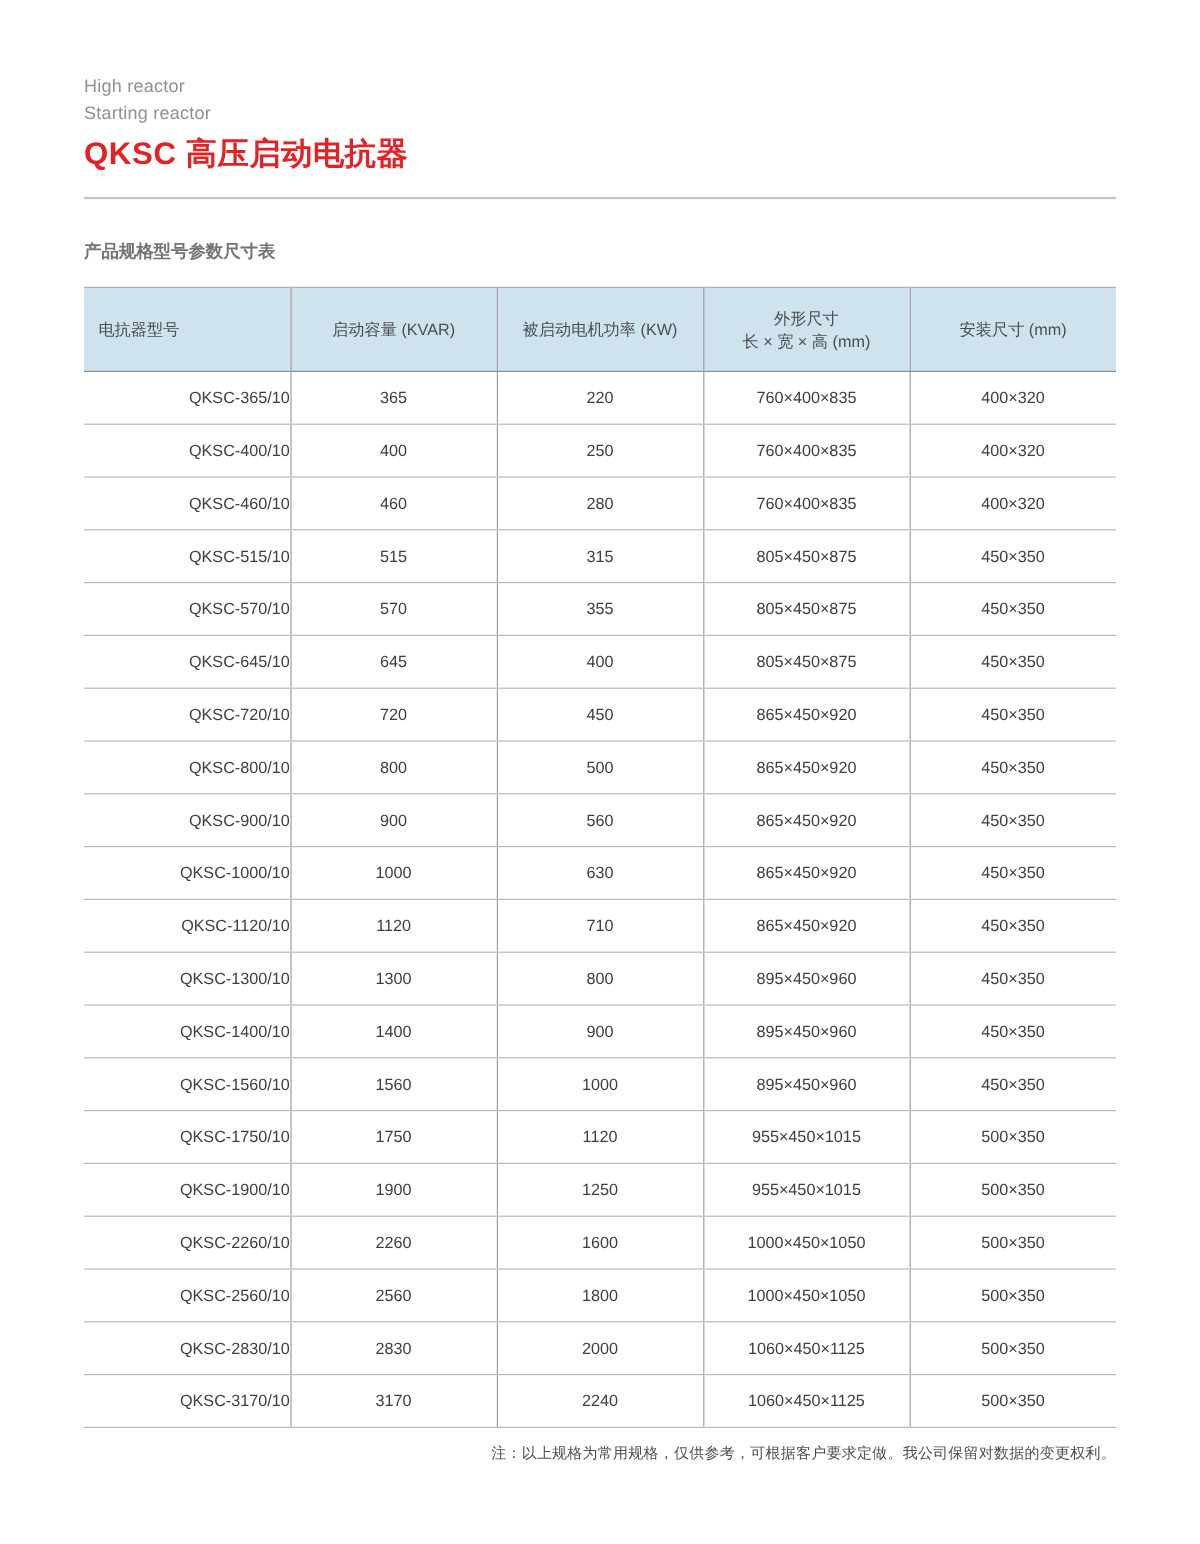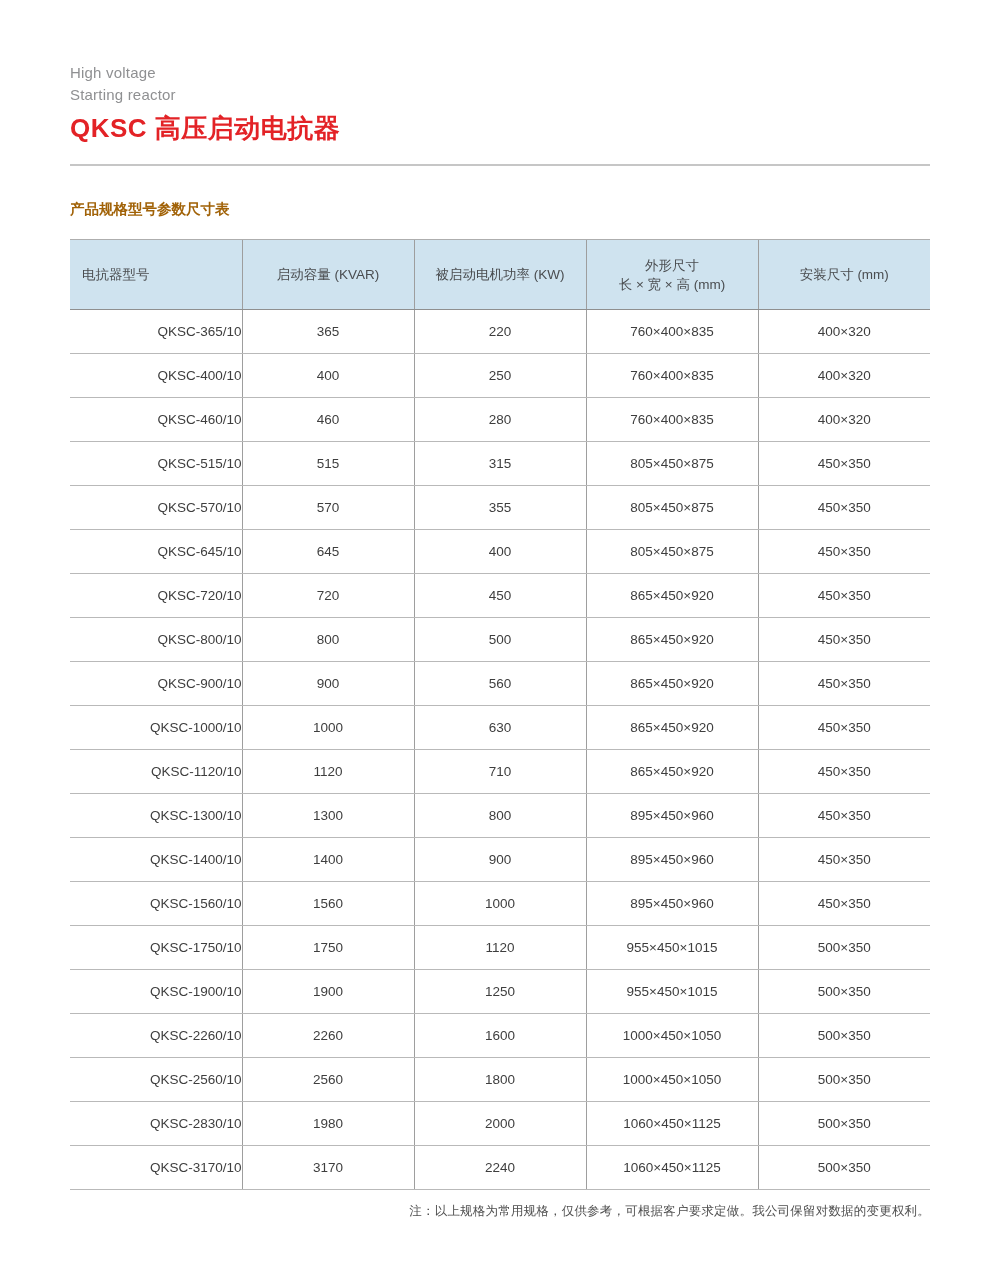--- a/index.html
+++ b/index.html
@@ -32,21 +32,21 @@
   .divider {
     margin-top: 21px;
     border: none;
     border-top: 2px solid #c6c6c6;
     height: 0;
   }
   .section-title {
     margin-top: 34px;
     font-size: 14.5px;
     font-weight: bold;
-    color: #a16207;
+    color: #737373;
   }
   table.spec-table {
     margin-top: 20px;
     width: 100%;
     border-collapse: collapse;
     table-layout: fixed;
   }
   table.spec-table col { width: 20%; }
   table.spec-table thead th {
     background: #cfe3ef;
@@ -89,21 +89,21 @@
     text-align: right;
   }
 </style>
 </head>
 <body>
 
 <div class="page">
   <div class="content">
 
     <div class="eyebrow">
-      <div>High voltage</div>
+      <div>High reactor</div>
       <div>Starting reactor</div>
     </div>
 
     <h1 class="page-title">QKSC 高压启动电抗器</h1>
 
     <hr class="divider">
 
     <h2 class="section-title">产品规格型号参数尺寸表</h2>
 
     <table class="spec-table">
@@ -245,21 +245,21 @@
           </tr>
           <tr>
             <td>QKSC-2560/10</td>
             <td>2560</td>
             <td>1800</td>
             <td>1000×450×1050</td>
             <td>500×350</td>
           </tr>
           <tr>
             <td>QKSC-2830/10</td>
-            <td>1980</td>
+            <td>2830</td>
             <td>2000</td>
             <td>1060×450×1125</td>
             <td>500×350</td>
           </tr>
           <tr>
             <td>QKSC-3170/10</td>
             <td>3170</td>
             <td>2240</td>
             <td>1060×450×1125</td>
             <td>500×350</td>

